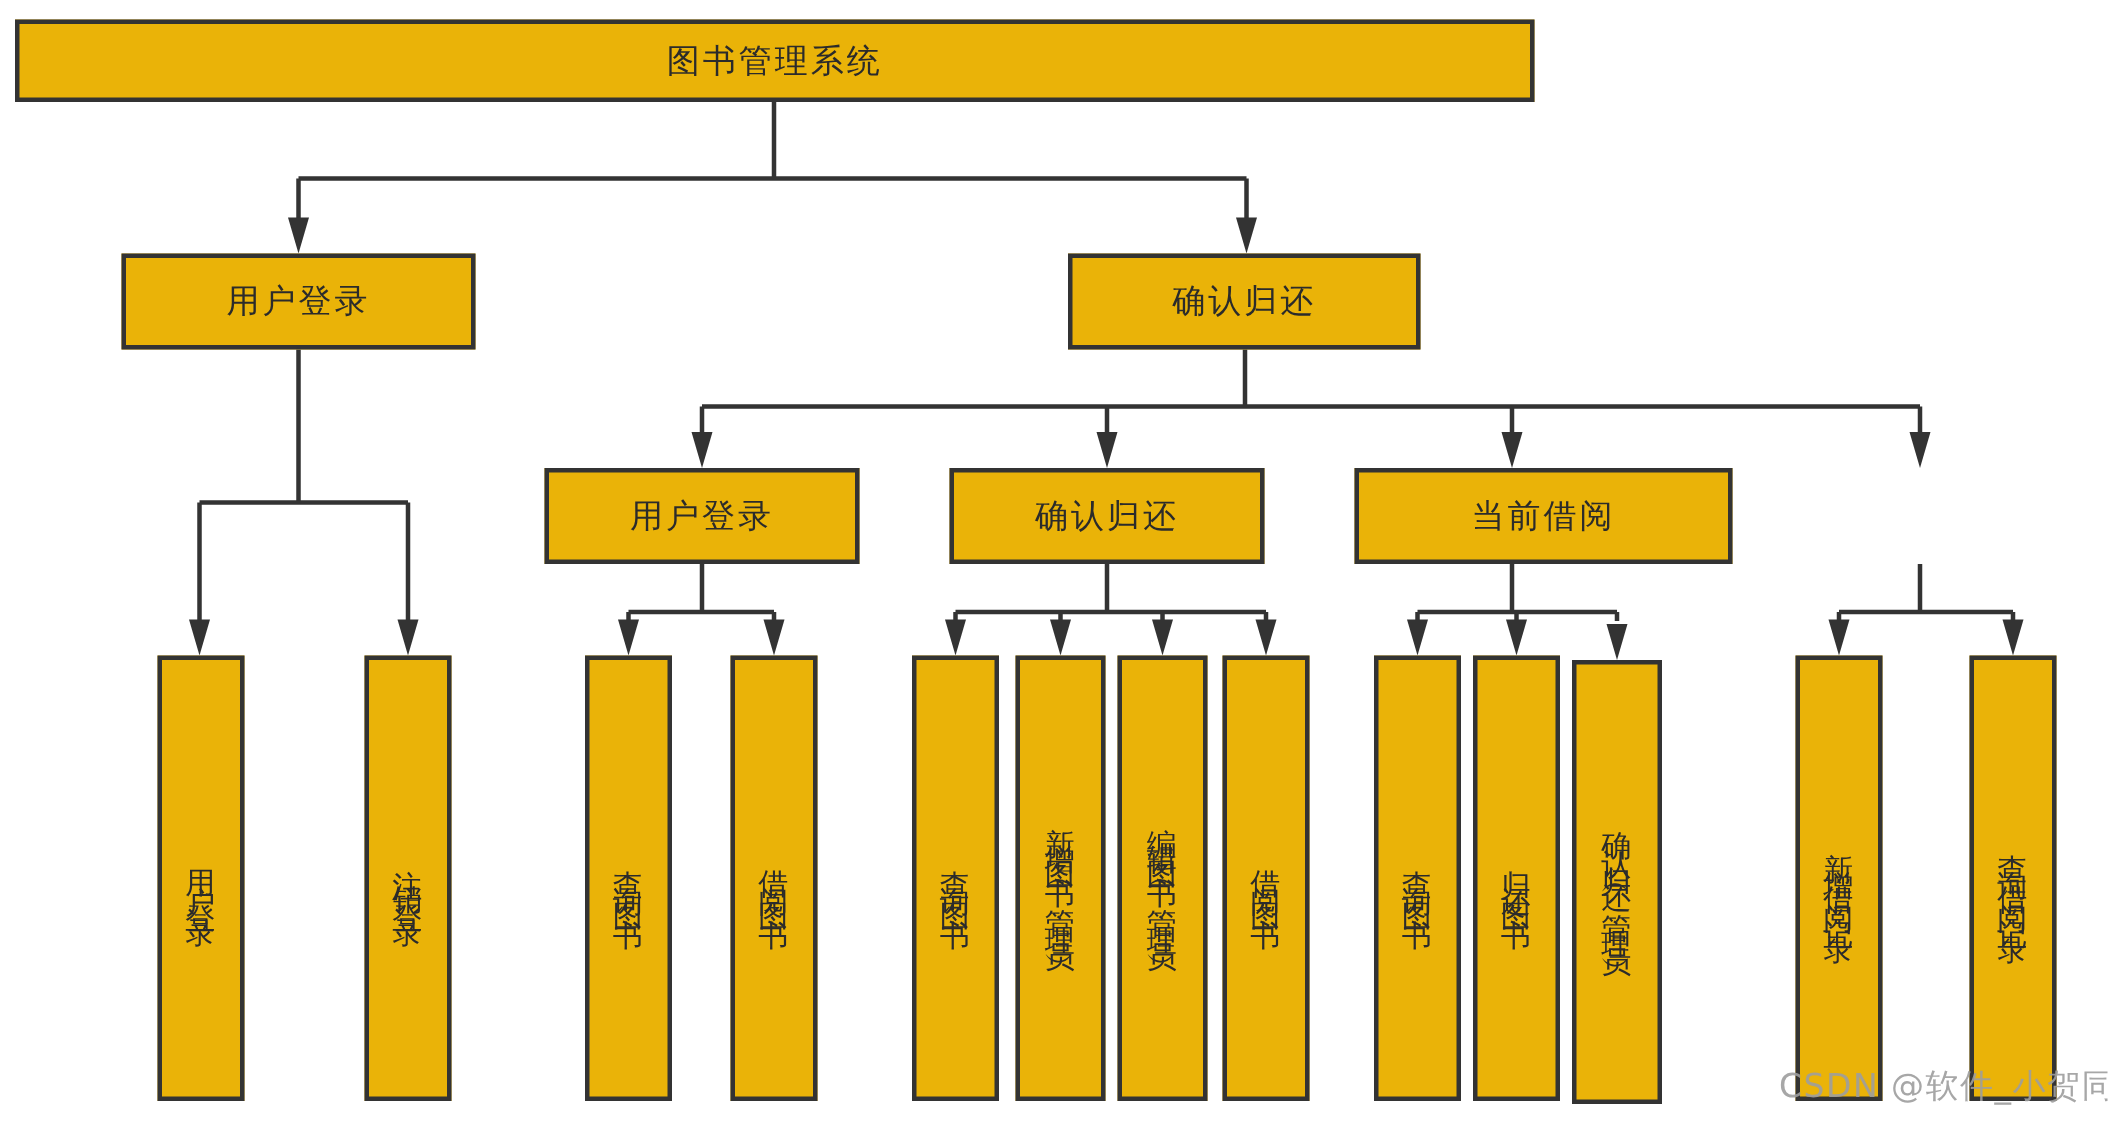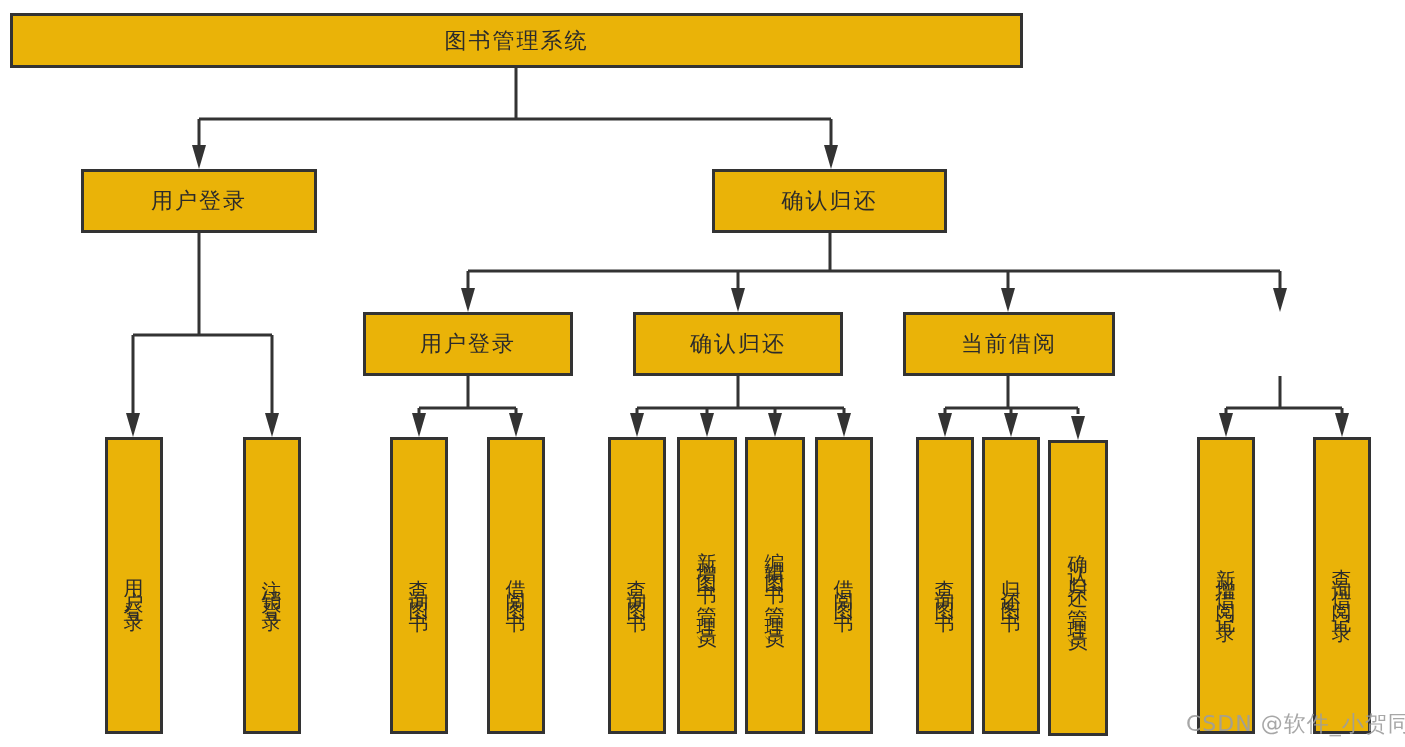--- a/index.html
+++ b/index.html
@@ -90,21 +90,21 @@
       <polygon points="1335,413 1349,413 1342,437"></polygon>
     </svg>
 
   <div class="box hbox" style="left:10px;top:13px;width:1013px;height:55px">图书管理系统</div>
 
   <div class="box hbox" style="left:81px;top:169px;width:236px;height:64px">用户登录</div>
   <div class="box hbox" style="left:712px;top:169px;width:235px;height:64px">确认归还</div>
 
   <div class="box hbox" style="left:363px;top:312px;width:210px;height:64px">用户登录</div>
   <div class="box hbox" style="left:633px;top:312px;width:210px;height:64px">确认归还</div>
-  <div class="box hbox" style="left:903px;top:312px;width:212px;height:64px">当前借阅</div>
+  <div class="box hbox" style="left:903px;top:312px;width:252px;height:64px">当前借阅</div>
 
   <div class="box vbox" style="left:105px;top:437px;width:58px;height:297px">用户登录</div>
   <div class="box vbox" style="left:243px;top:437px;width:58px;height:297px">注销登录</div>
 
   <div class="box vbox" style="left:390px;top:437px;width:58px;height:297px">查询图书</div>
   <div class="box vbox" style="left:487px;top:437px;width:58px;height:297px">借阅图书</div>
 
   <div class="box vbox" style="left:608px;top:437px;width:58px;height:297px">查询图书</div>
   <div class="box vbox" style="left:677px;top:437px;width:60px;height:297px">新增图书（管理员）</div>
   <div class="box vbox" style="left:745px;top:437px;width:60px;height:297px">编辑图书（管理员）</div>

